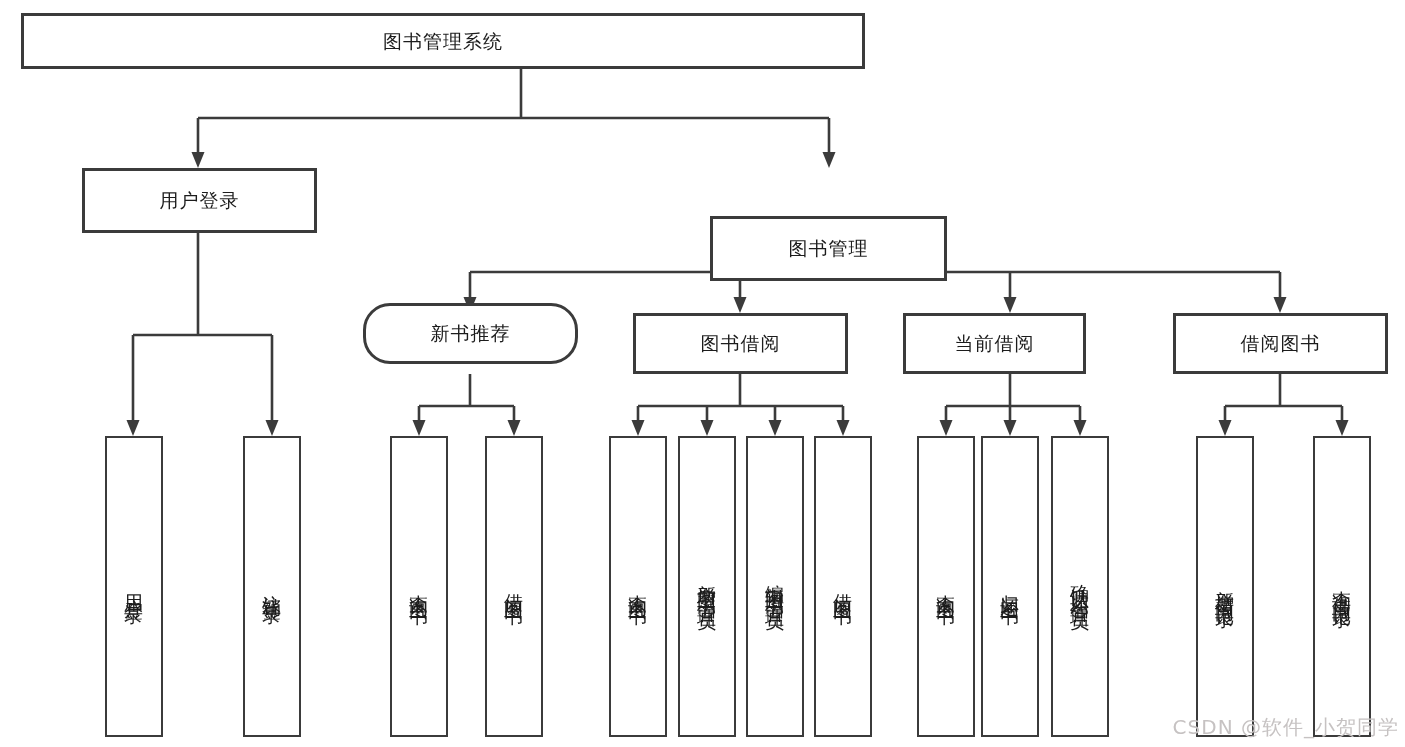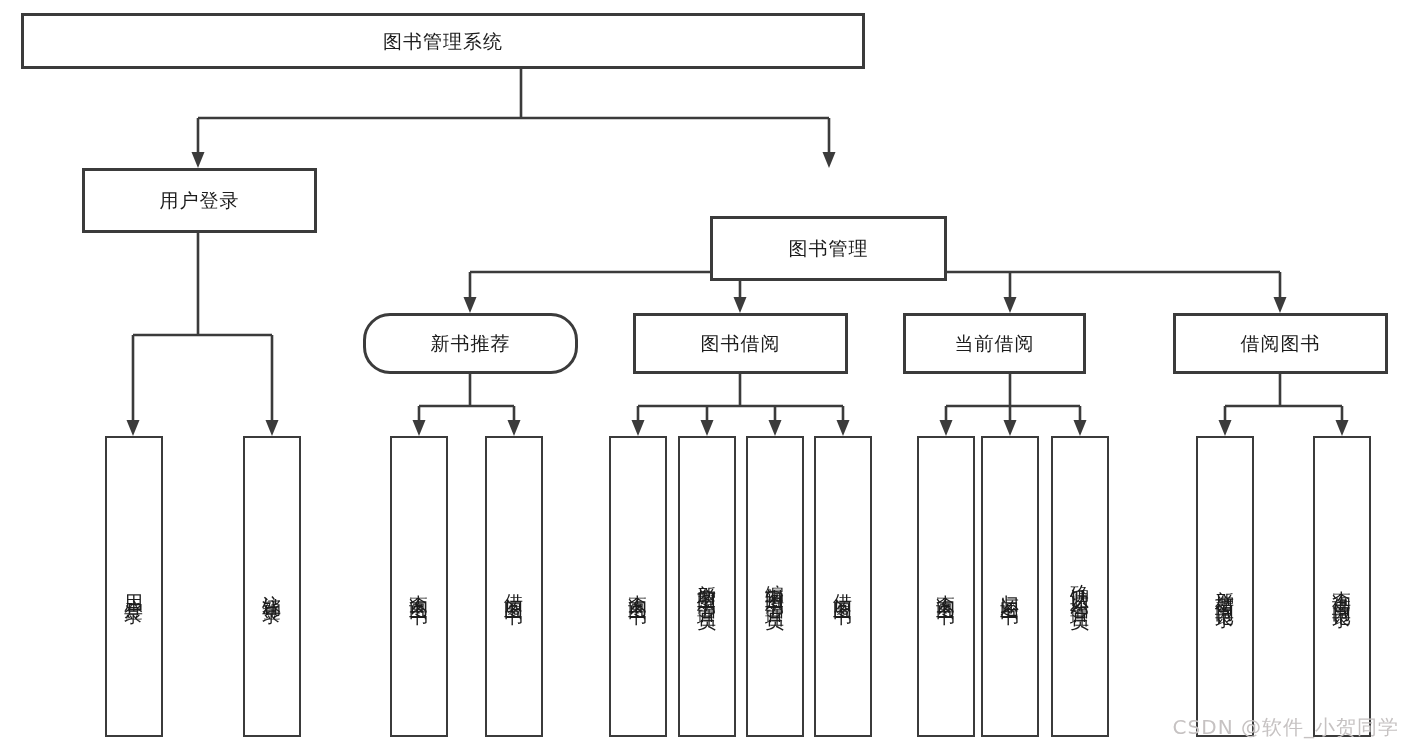--- a/index.html
+++ b/index.html
@@ -85,21 +85,21 @@
       M1073.5 420 L1086.5 420 L1080 436 Z
       M1218.5 420 L1231.5 420 L1225 436 Z
       M1335.5 420 L1348.5 420 L1342 436 Z"></path>
   </svg>
 
   <div class="box" style="left:21px; top:13px; width:844px; height:56px;">图书管理系统</div>
 
   <div class="box" style="left:82px; top:168px; width:235px; height:65px;">用户登录</div>
   <div class="box" style="left:710px; top:168px; width:237px; height:65px;margin-top:48px;">图书管理</div>
 
-  <div class="box" style="left:363px; top:313px; width:215px; height:61px;border-radius:27px;">新书推荐</div>
+  <div class="box" style="left:363px; top:303px; width:215px; height:61px;border-radius:27px;">新书推荐</div>
   <div class="box" style="left:633px; top:313px; width:215px; height:61px;text-align:center;">图书借阅</div>
   <div class="box" style="left:903px; top:313px; width:183px; height:61px;">当前借阅</div>
   <div class="box" style="left:1173px; top:313px; width:215px; height:61px;">借阅图书</div>
 
   <div class="box leaf" style="left:105px; top:436px; width:58px; height:301px;">用户登录</div>
   <div class="box leaf" style="left:243px; top:436px; width:58px; height:301px;">注销登录</div>
 
   <div class="box leaf" style="left:390px; top:436px; width:58px; height:301px;">查询图书</div>
   <div class="box leaf" style="left:485px; top:436px; width:58px; height:301px;">借阅图书</div>
 

